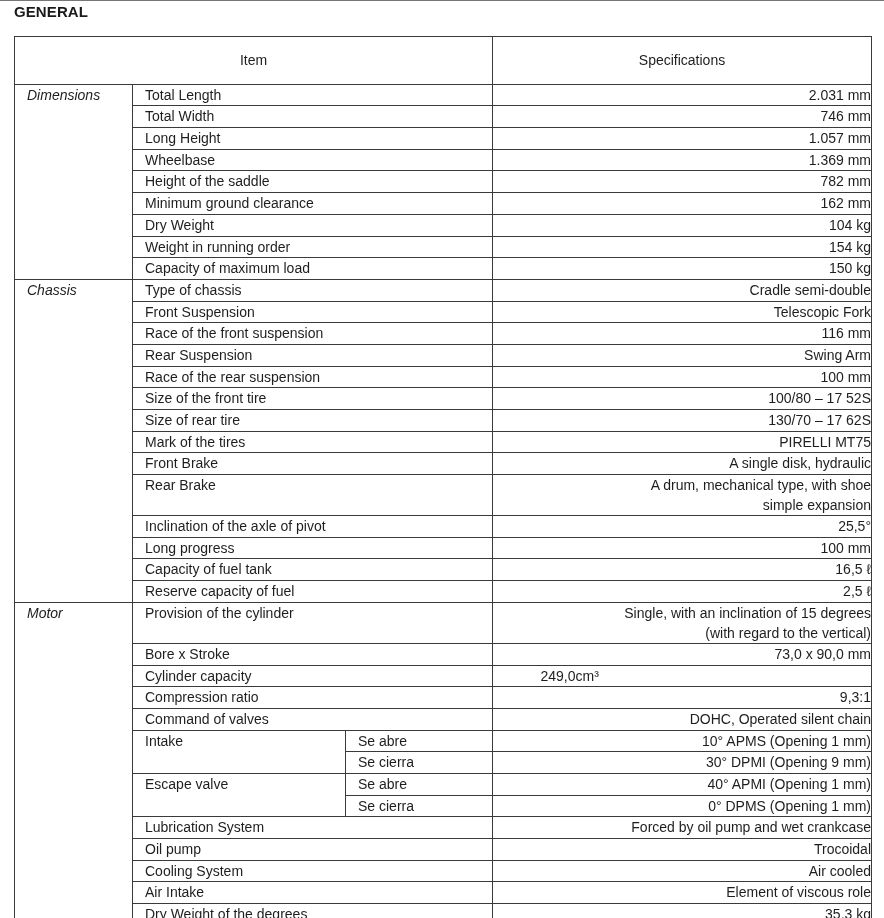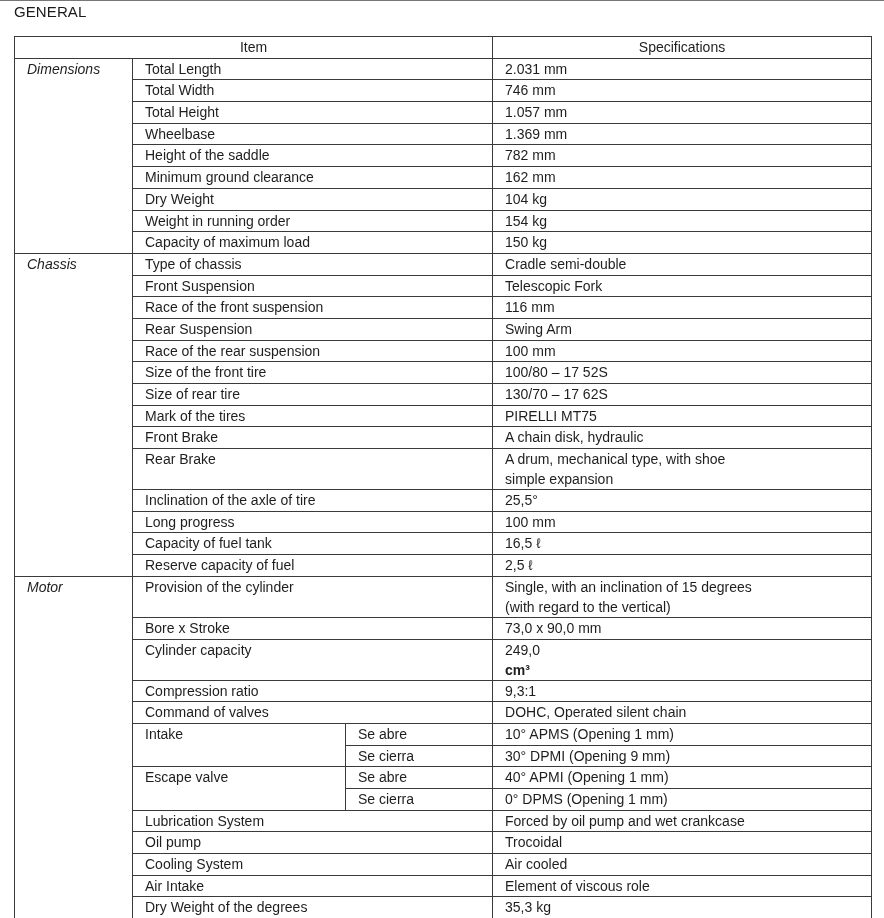--- a/index.html
+++ b/index.html
@@ -1,29 +1,29 @@
 <!DOCTYPE html>
 <html><head>
 <meta charset="utf-8">
 <style>
   html, body { margin: 0; padding: 0; background: #ffffff; }
   body { width: 884px; height: 918px; position: relative; overflow: hidden;
          font-family: "Liberation Sans", sans-serif; color: #1e1e1e; }
   .topline { position: absolute; left: 0; top: 0; width: 884px; height: 1px; background: #777; }
-  .title { position: absolute; left: 14px; top: 3px; font-size: 15px; font-weight: normal; letter-spacing: 0.1px; color: #1a1a1a; }
+  .title { position: absolute; left: 14px; top: 3px; font-size: 15px; font-weight: bold; letter-spacing: 0.1px; color: #1a1a1a; }
   table.spec { position: absolute; left: 14px; top: 36px; border-collapse: collapse; width: 857px; table-layout: fixed; font-size: 14px; }
   table.spec td, table.spec th { border: 1px solid #3a3a3a; padding: 0 0 0 12px; height: 20.7px; line-height: 20px; vertical-align: top; font-weight: normal; white-space: nowrap; }
-  table.spec th { padding: 0; }
-  td.spec-val { text-align: left; padding: 0; }
+  table.spec th { padding: 13px; }
+  td.spec-val { text-align: right; padding: 0; }
   td.group { border-bottom: 1px solid #3a3a3a; font-style: italic; }
   td.two-line { height: 42px; line-height: 19px; padding-top: 1px; white-space: normal; }
   td.sub { padding-left: 12px; }
   td.split { padding: 0 0 0 12px; }
-  .split-wrap { display: flex; justify-content: flex-start; flex-direction: column; }
-  .split-wrap span:last-child { width: 260px; text-align: left; font-weight: bold; }
+  .split-wrap { display: flex; justify-content: center; }
+  .split-wrap span:last-child { width: 260px; text-align: left; }
 </style>
 </head>
 <body>
 
 <div class="topline"></div>
 <div class="title">GENERAL</div>
 
 <table class="spec">
   <colgroup>
     <col style="width:118px">
@@ -40,21 +40,21 @@
   <tr>
     <td rowspan="9" class="group">Dimensions</td>
     <td colspan="2">Total Length</td>
     <td class="spec-val">2.031 mm</td>
   </tr>
   <tr>
         <td colspan="2">Total Width</td>
         <td class="spec-val">746 mm</td>
       </tr>
   <tr>
-        <td colspan="2">Total Height</td>
+        <td colspan="2">Long Height</td>
         <td class="spec-val">1.057 mm</td>
       </tr>
   <tr>
         <td colspan="2">Wheelbase</td>
         <td class="spec-val">1.369 mm</td>
       </tr>
   <tr>
         <td colspan="2">Height of the saddle</td>
         <td class="spec-val">782 mm</td>
       </tr>
@@ -103,31 +103,31 @@
   <tr>
         <td colspan="2">Size of rear tire</td>
         <td class="spec-val">130/70 – 17 62S</td>
       </tr>
   <tr>
         <td colspan="2">Mark of the tires</td>
         <td class="spec-val">PIRELLI MT75</td>
       </tr>
   <tr>
         <td colspan="2">Front Brake</td>
-        <td class="spec-val">A chain disk, hydraulic</td>
+        <td class="spec-val">A single disk, hydraulic</td>
       </tr>
   <tr>
     <td colspan="2" class="two-line">Rear Brake</td>
     <td class="spec-val two-line">
       <div>A drum, mechanical type, with shoe</div>
       <div>simple expansion</div>
     </td>
   </tr>
   <tr>
-        <td colspan="2">Inclination of the axle of tire</td>
+        <td colspan="2">Inclination of the axle of pivot</td>
         <td class="spec-val">25,5°</td>
       </tr>
   <tr>
         <td colspan="2">Long progress</td>
         <td class="spec-val">100 mm</td>
       </tr>
   <tr>
         <td colspan="2">Capacity of fuel tank</td>
         <td class="spec-val">16,5 ℓ</td>
       </tr>

